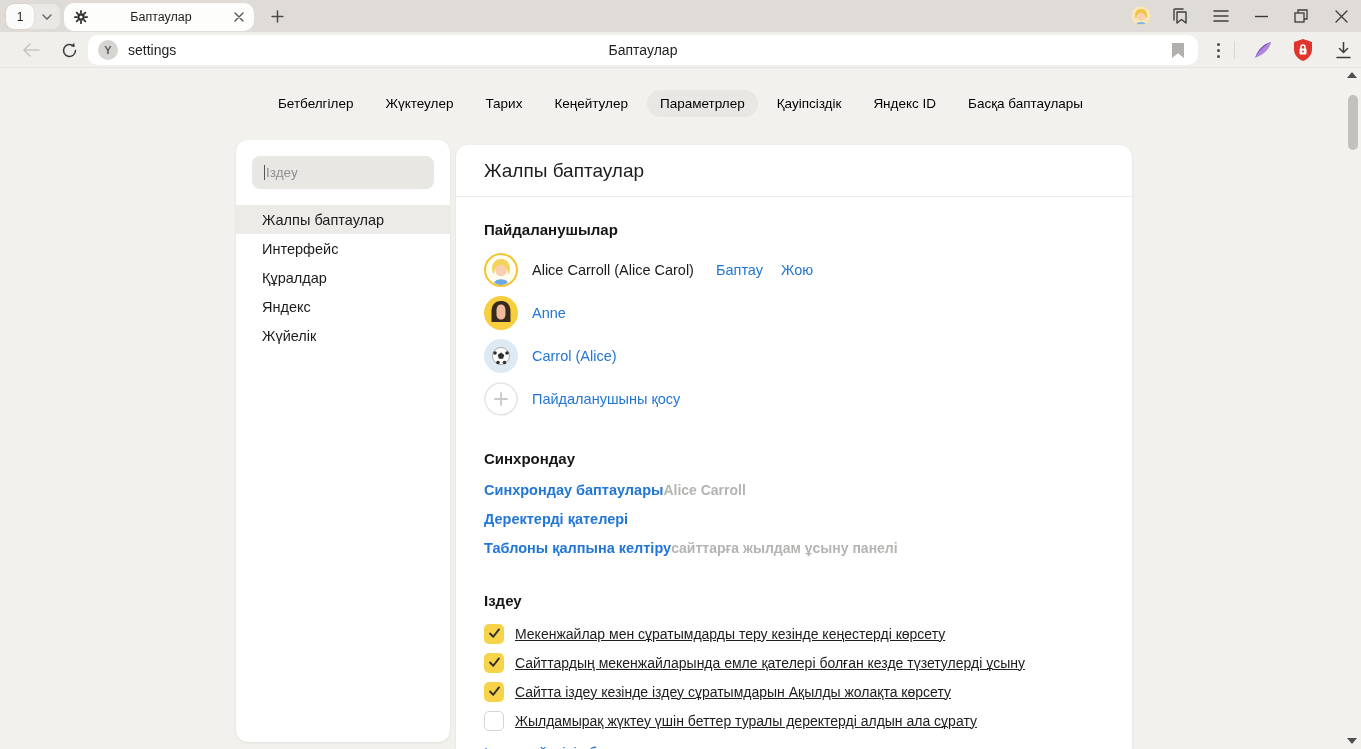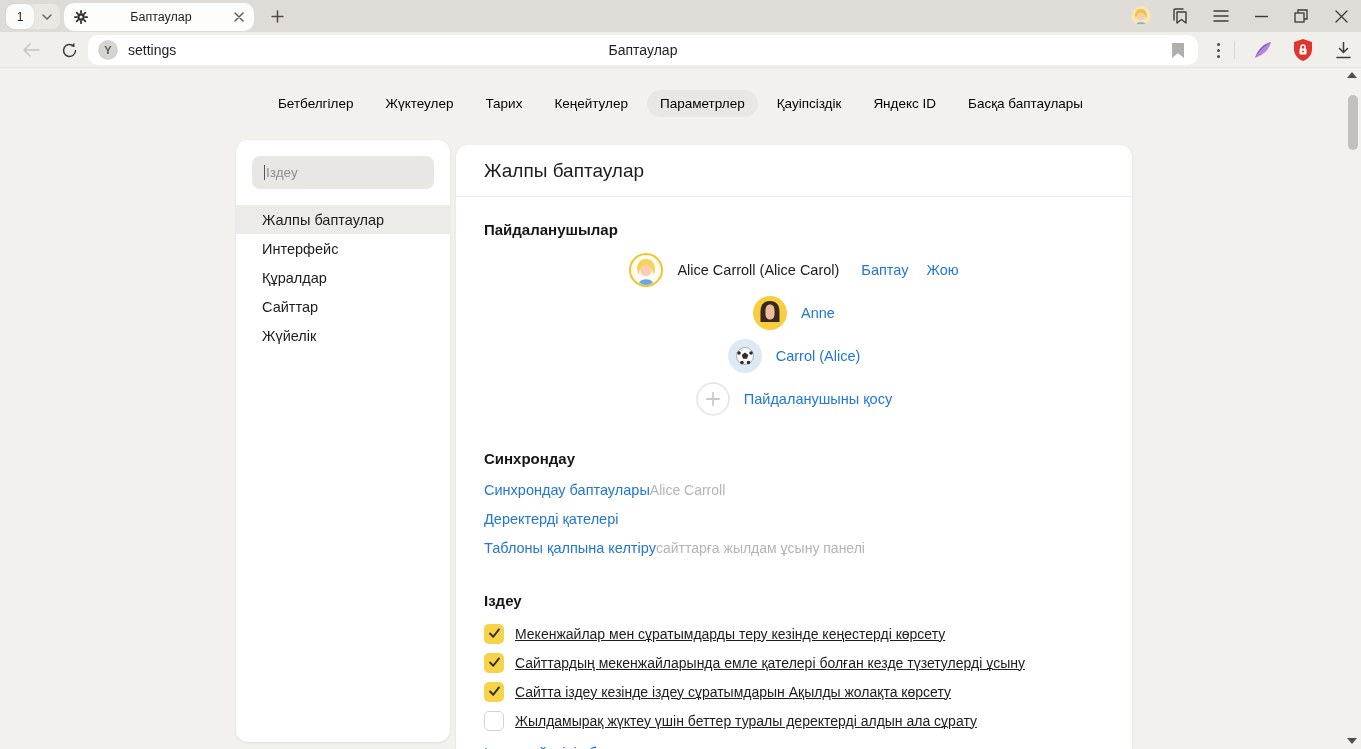--- a/index.html
+++ b/index.html
@@ -52,28 +52,28 @@
   .side-list { margin-top:16px; }
   .side-item { height:29px; display:flex; align-items:center; padding-left:26px; font-size:14.5px; color:#1c1c1c; }
   .side-item.active { background:#ecebe8; }
 
   
   .main-card { position:absolute; left:456px; top:77px; width:676px; height:calc(100% - 77px); background:#fff; border-radius:12px 12px 0 0; box-shadow:0 1px 3px rgba(0,0,0,.07), 0 0 1px rgba(0,0,0,.06); overflow:hidden; }
   .main-header { height:52px; display:flex; align-items:center; padding-left:28px; border-bottom:1px solid #ececea; }
   .main-title { font-size:19px; color:#1c1c1c; }
   .card-body { padding:24px 28px 0 28px; }
   .section-title { font-size:15px; font-weight:bold; color:#161616; }
-  .user-row { display:flex; align-items:center; height:43px; margin-top:0;justify-content:center; }
+  .user-row { display:flex; align-items:center; height:43px; margin-top:0; }
   .user-rows { margin-top:10px; }
   .user-avatar { width:34px; height:34px; margin-right:14px; flex:0 0 34px; }
   .user-name { font-size:14.5px; color:#1c1c1c; }
   .link { font-size:14.5px; color:#2176d6; cursor:pointer; }
   .user-actions { display:flex; gap:18px; margin-left:22px; }
   .sync-section { margin-top:30px; }
-  .sync-row { height:29px; display:flex; align-items:center; }
+  .sync-row { height:29px; display:flex; align-items:center;font-weight:bold; }
   .sync-rows { margin-top:8px; }
   .gray-note { font-size:14px; color:#b4b4b2; }
   .search-section { margin-top:30px; }
   .chk-rows { margin-top:10px; }
   .chk-row { display:flex; align-items:center; height:29px; gap:11px;text-decoration:underline; }
   .chk { width:20px; height:20px; border-radius:5px; flex:0 0 20px; display:flex; align-items:center; justify-content:center; }
   .chk.checked { background:#f7d34a; }
   .chk.unchecked { background:#fff; border:1px solid #d4d4d2; }
   .chk-label { font-size:14px; color:#1c1c1c; }
   .footer-link { margin-top:9px; }
@@ -227,21 +227,21 @@
 
   <div class="sidebar-card">
     <div class="search-box">
       <span class="caret"></span>
       <span class="search-ph">Іздеу</span>
     </div>
     <div class="side-list">
       <div class="side-item active">Жалпы баптаулар</div>
       <div class="side-item">Интерфейс</div>
       <div class="side-item">Құралдар</div>
-      <div class="side-item">Сайттар</div>
+      <div class="side-item">Яндекс</div>
       <div class="side-item">Жүйелік</div>
     </div>
   </div>
 
   <div class="main-card">
     <div class="main-header">
       <span class="main-title">Жалпы баптаулар</span>
     </div>
     <div class="card-body">
 

